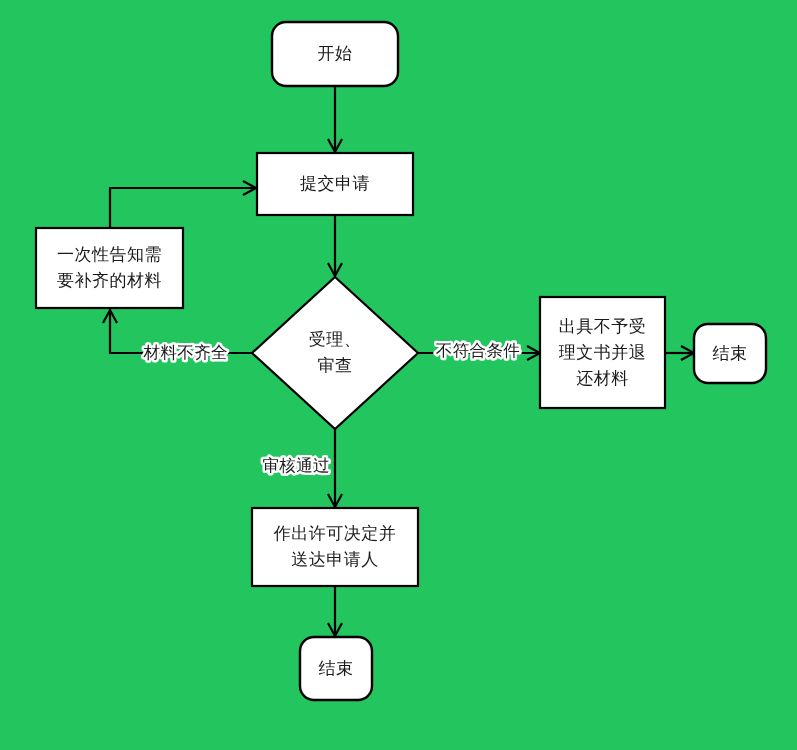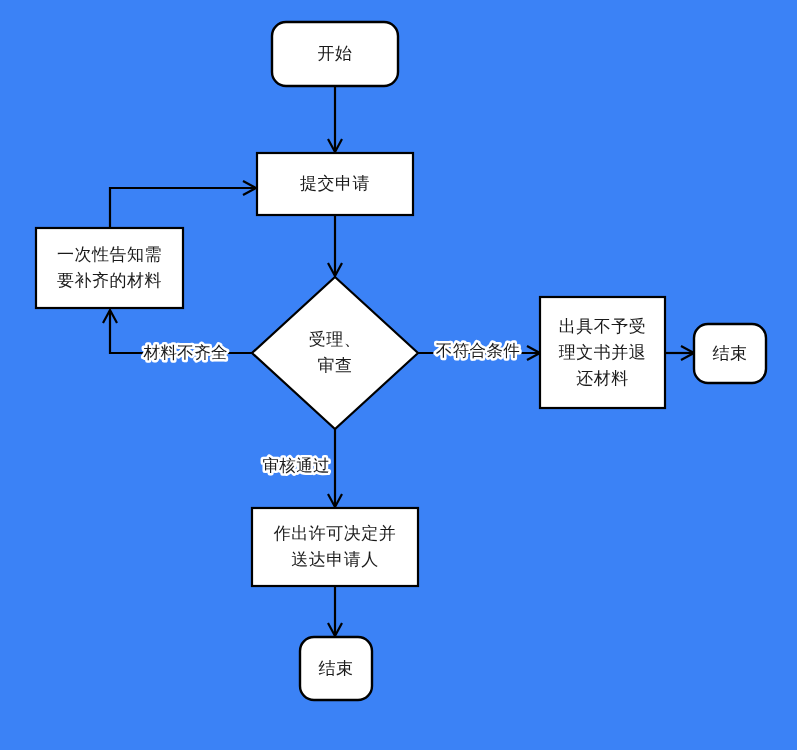--- a/index.html
+++ b/index.html
@@ -11,21 +11,21 @@
   body {
     width: 797px;
     height: 750px;
     overflow: hidden;
     font-family: "DejaVu Sans", "Liberation Sans", sans-serif;
   }
   #flowchart-root {
     position: relative;
     width: 797px;
     height: 750px;
-    background: #3b82f6;
+    background: #22c55e;
   }
   svg#flow-svg {
     position: absolute;
     top: 0;
     left: 0;
     width: 797px;
     height: 750px;
     display: block;
   }
   .node-shape {

